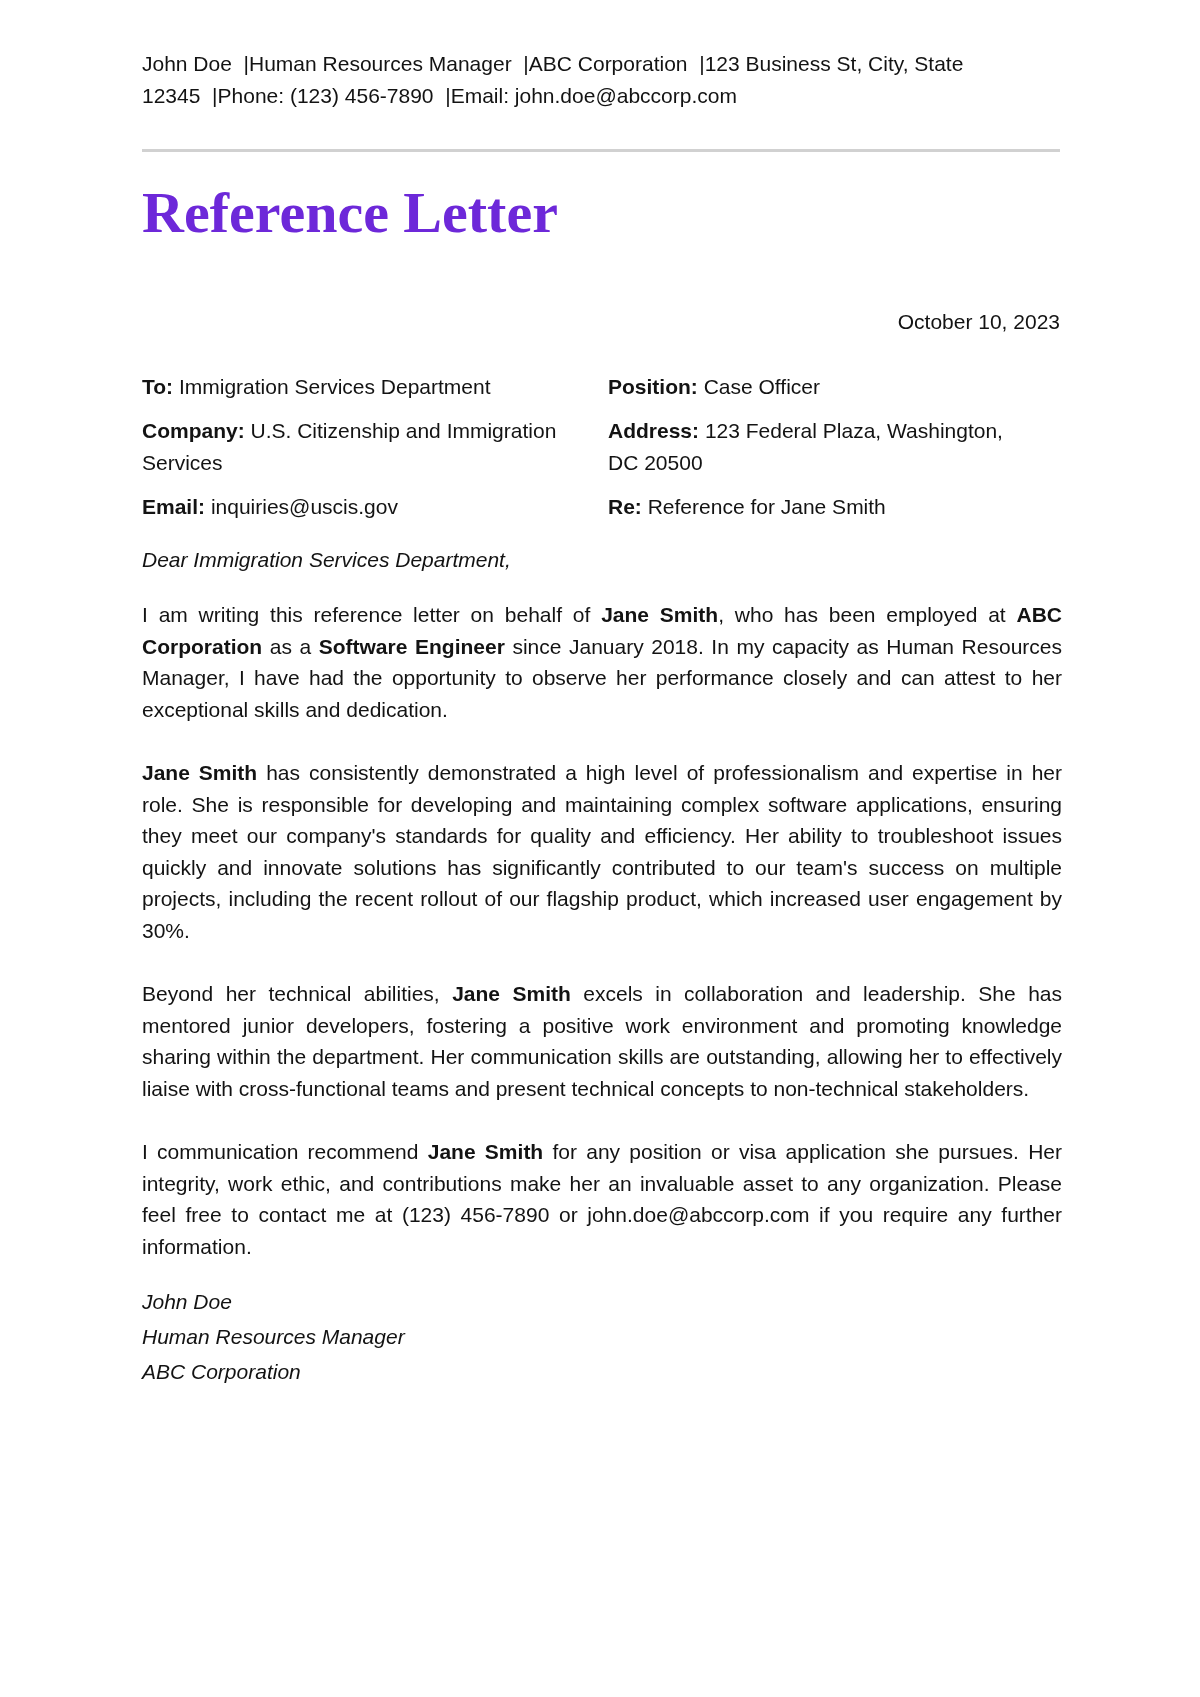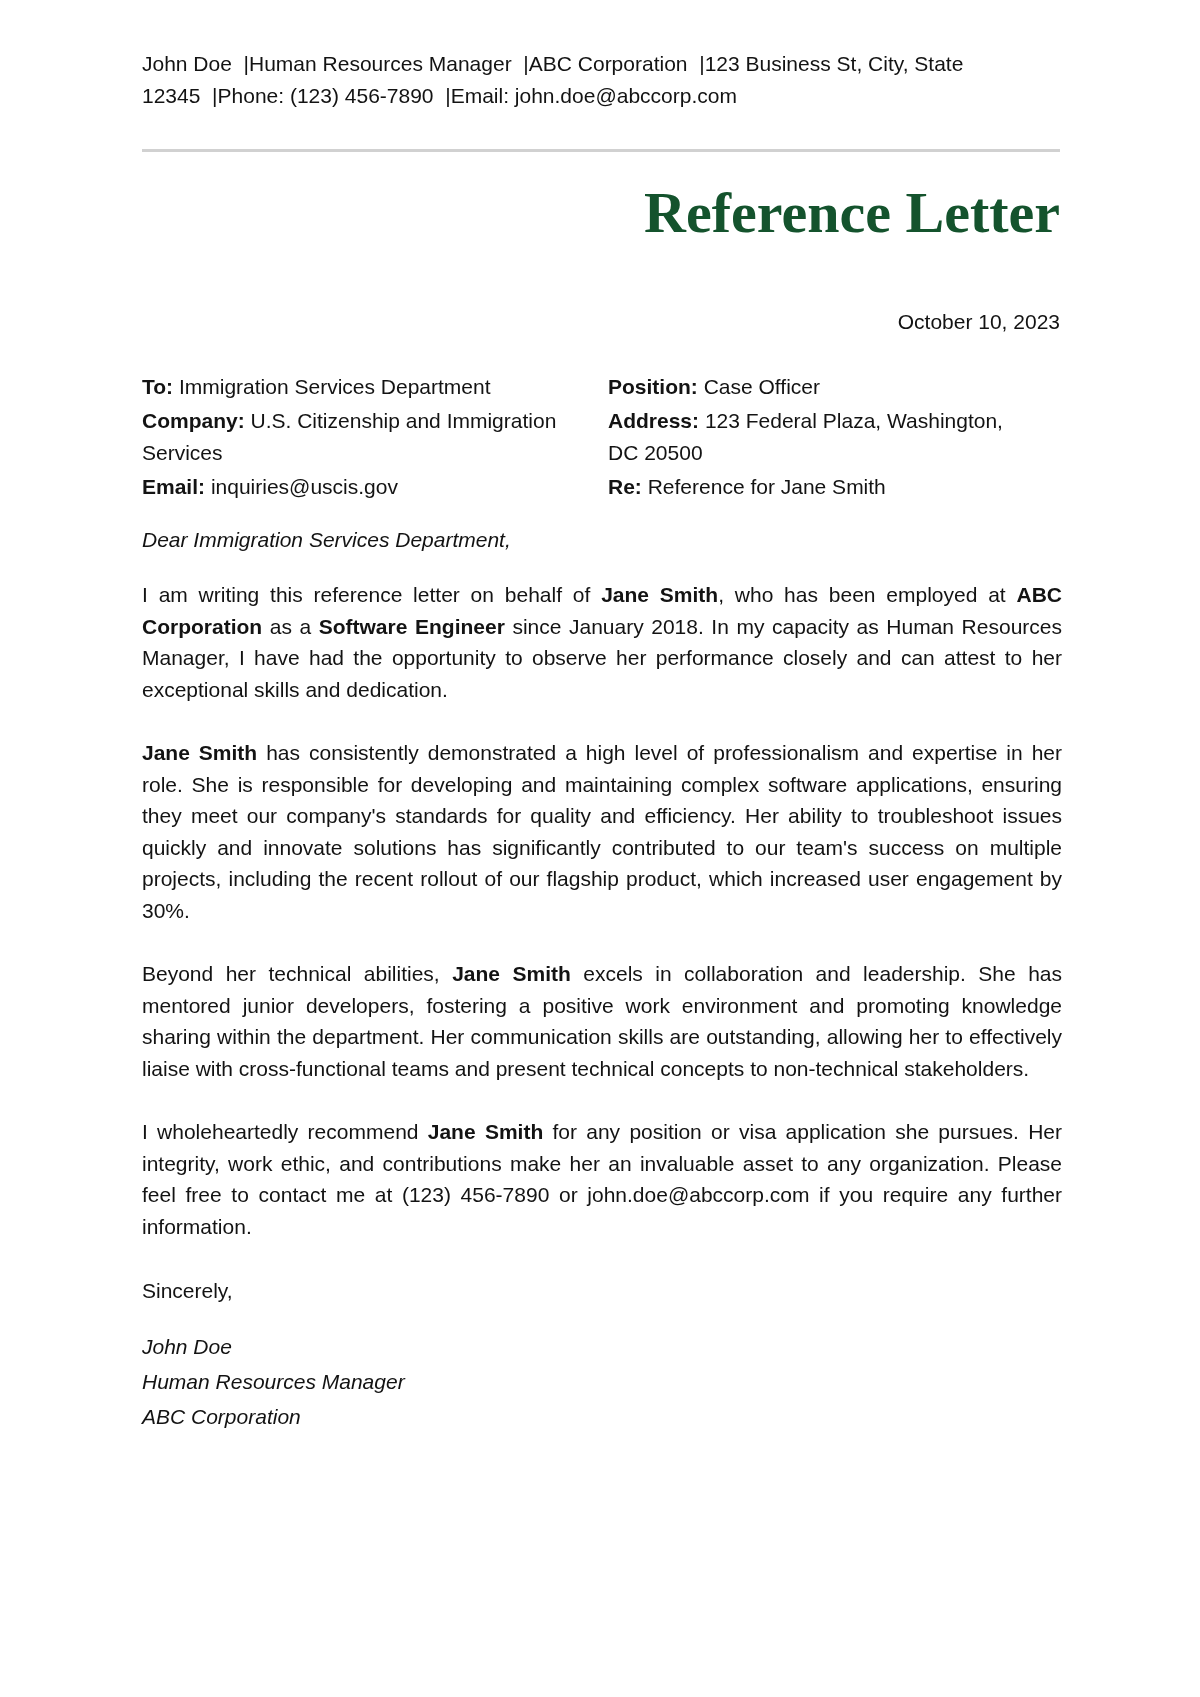--- a/index.html
+++ b/index.html
@@ -32,33 +32,32 @@
     height: 3px;
     width: 918px;
     background: #d1d1d1;
   }
   .page-title {
     margin-top: 32px;
     font-family: "Liberation Serif", "DejaVu Serif", serif;
     font-weight: 700;
     font-size: 58px;
     line-height: 1.0;
-    color: #14532d;
+    color: #6d28d9;
     letter-spacing: 0px;
-    text-align: right;
   }
   .letter-date {
     margin-top: 64px;
     text-align: right;
   }
   .info-grid {
     margin-top: 33px;
     display: grid;
     grid-template-columns: 466px 452px;
-    row-gap: 3px;
+    row-gap: 13px;
   }
   .info-grid b {
     font-weight: 700;
   }
   .cell-company .wrapbox { max-width: 430px; }
   .cell-address .wrapbox { max-width: 404px; }
   .salutation {
     margin-top: 21px;
     font-style: italic;
   }
@@ -123,23 +122,22 @@
       <span>Reference for Jane Smith</span>
     </div>
   </div>
 
   <div class="letter-body">
     <div class="salutation">Dear Immigration Services Department,</div>
 
     <p class="first-para"><span>I am writing this reference letter on behalf of </span><b>Jane Smith</b><span>, who has been employed at </span><b>ABC Corporation</b><span> as a </span><b>Software Engineer</b><span> since January 2018. In my capacity as Human Resources Manager, I have had the opportunity to observe her performance closely and can attest to her exceptional skills and dedication.</span></p>
     <p><b>Jane Smith</b><span> has consistently demonstrated a high level of professionalism and expertise in her role. She is responsible for developing and maintaining complex software applications, ensuring they meet our company's standards for quality and efficiency. Her ability to troubleshoot issues quickly and innovate solutions has significantly contributed to our team's success on multiple projects, including the recent rollout of our flagship product, which increased user engagement by 30%.</span></p>
     <p><span>Beyond her technical abilities, </span><b>Jane Smith</b><span> excels in collaboration and leadership. She has mentored junior developers, fostering a positive work environment and promoting knowledge sharing within the department. Her communication skills are outstanding, allowing her to effectively liaise with cross-functional teams and present technical concepts to non-technical stakeholders.</span></p>
-    <p><span>I wholeheartedly recommend </span><b>Jane Smith</b><span> for any position or visa application she pursues. Her integrity, work ethic, and contributions make her an invaluable asset to any organization. Please feel free to contact me at (123) 456-7890 or john.doe@abccorp.com if you require any further information.</span></p>
+    <p><span>I communication recommend </span><b>Jane Smith</b><span> for any position or visa application she pursues. Her integrity, work ethic, and contributions make her an invaluable asset to any organization. Please feel free to contact me at (123) 456-7890 or john.doe@abccorp.com if you require any further information.</span></p>
 
-    <div class="closing">Sincerely,</div>
 
     <div class="signature">
       <div>John Doe</div>
       <div>Human Resources Manager</div>
       <div>ABC Corporation</div>
     </div>
   </div>
 
 </div>
 

